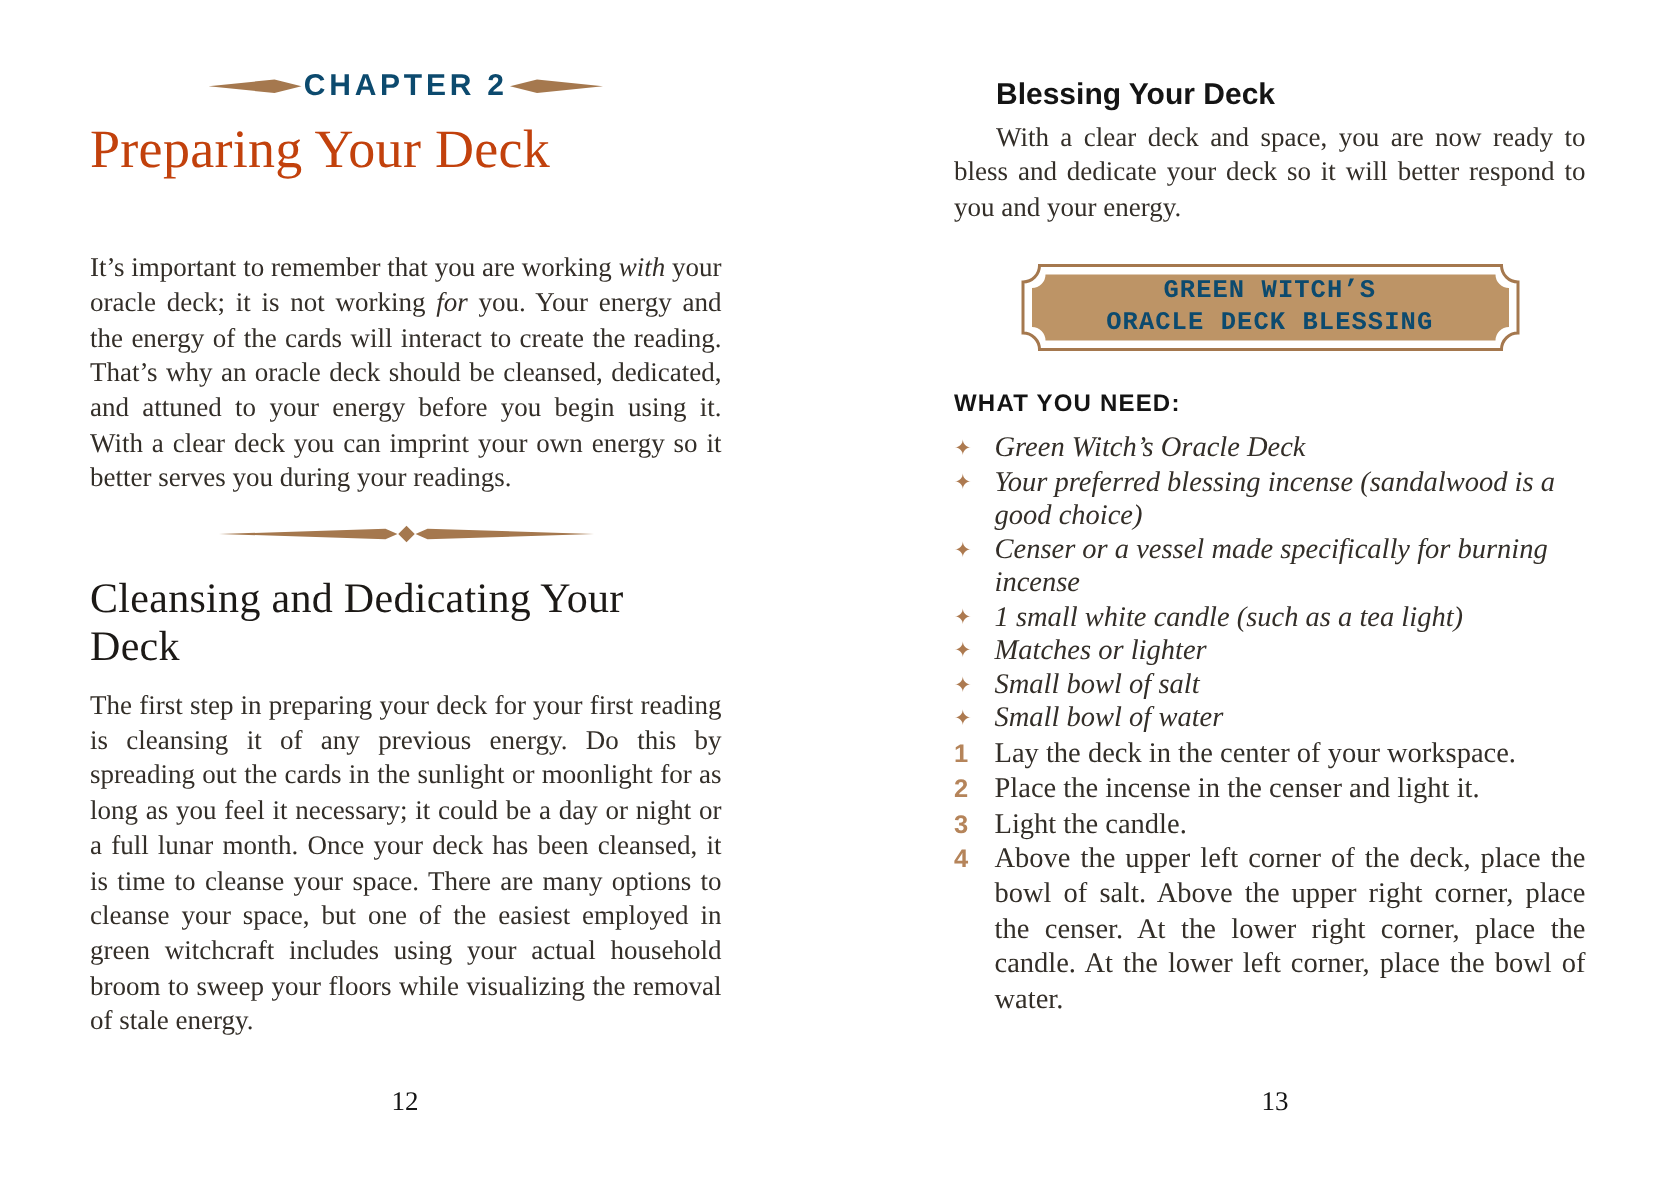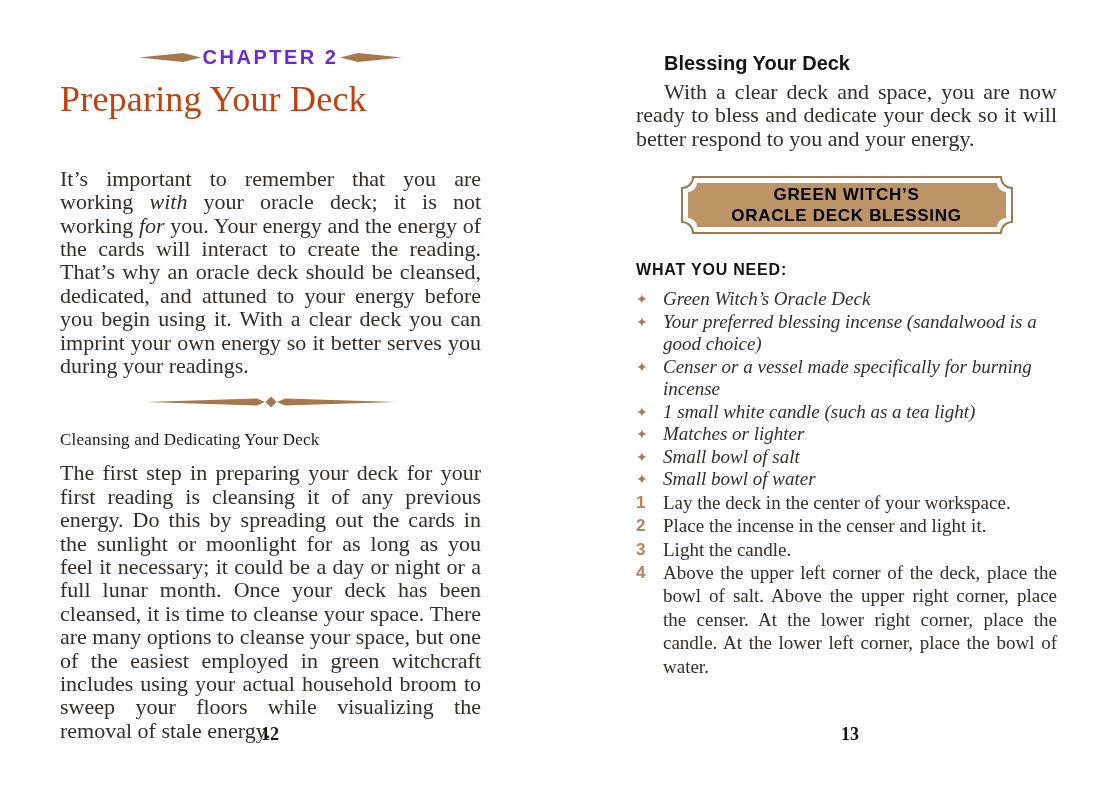--- a/index.html
+++ b/index.html
@@ -11,59 +11,59 @@
     color:#332e28;
     overflow:hidden;
   }
   .page { position:absolute; width:421px; }
   .page-left  { left:60px;  top:46px; }
   .page-right { left:636px; top:52px; }
 
   
   .chapter-row {
     display:flex; align-items:center; justify-content:center; 
-    color:#6d28d9;
+    color:#0c4a6e;
     font-family:"Liberation Sans","DejaVu Sans",sans-serif;
     font-weight:bold; font-size:20px; letter-spacing:2.5px;text-align:center;
   }
   .chapter-row svg { flex:none; }
   h1.chapter-title {
     margin:10px 0 0;
     font-size:36px; font-weight:normal;
     text-align:left; line-height:1.16;
     color:#c2410c; letter-spacing:0.2px;
   }
   .body-text {
     margin:0;
-    font-size:22px; line-height:23.4px;
+    font-size:18px; line-height:23.4px;
     text-align:justify;
   }
   .intro { margin-top:46px; }
   .divider { width:250px; margin:18px auto 0; display:block; }
   h2.section-heading {
     margin:21px 0 0;
-    font-size:17px; font-weight:normal;
+    font-size:28px; font-weight:normal;
     color:#1c1916; letter-spacing:0.2px;
   }
   .section-body { margin-top:11px; }
 
   
   h3.blessing-heading {
     margin:0 0 0 28px;
     font-family:"Liberation Sans","DejaVu Sans",sans-serif;
     font-size:20px; font-weight:bold; color:#141414;
   }
   .blessing-intro { text-indent:28px; margin-top:5px; }
   .banner { position:relative; width:336px; height:62px; margin:24px auto 0; }
   .banner svg { position:absolute; inset:0; }
   .banner-text {
     position:absolute; inset:0;
     display:flex; flex-direction:column; align-items:center; justify-content:center;
-    color:#000000;
-    font-family:Liberation Sans, sans-serif;
+    color:#0c4a6e;
+    font-family:Liberation Mono, monospace;
     font-weight:bold; font-size:17px; letter-spacing:0.7px; line-height:21px;
     text-align:center;
   }
   h4.list-label {
     margin:25px 0 9px;
     font-family:"Liberation Sans","DejaVu Sans",sans-serif;
     font-size:16px; font-weight:bold; letter-spacing:0.8px; color:#141414;
   }
   ul.need-list {
     list-style:none; margin:0; padding:0;
@@ -87,21 +87,21 @@
     flex:none; width:27px;
     color:#b5845a;
     font-family:"Liberation Sans","DejaVu Sans",sans-serif;
     font-weight:bold; font-size:17px; line-height:23.4px;
   }
   .step-text { flex:1; text-align:justify; }
 
   
   .folio {
     position:absolute; top:724px;
-    font-weight:bold; font-size:18px; color:#141414;
+    font-weight:normal; font-size:18px; color:#141414;
     transform:translateX(-50%);
   }
   .folio-left  { left:270px; }
   .folio-right { left:850px;text-align:right; }
 </style>
 </head>
 <body>
 
 <div>
 

